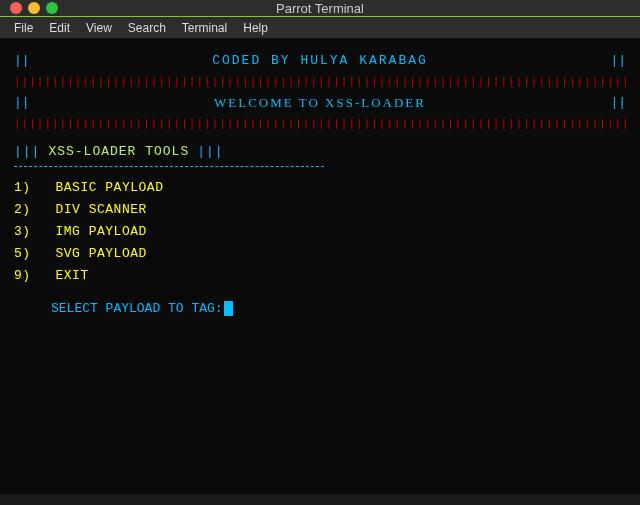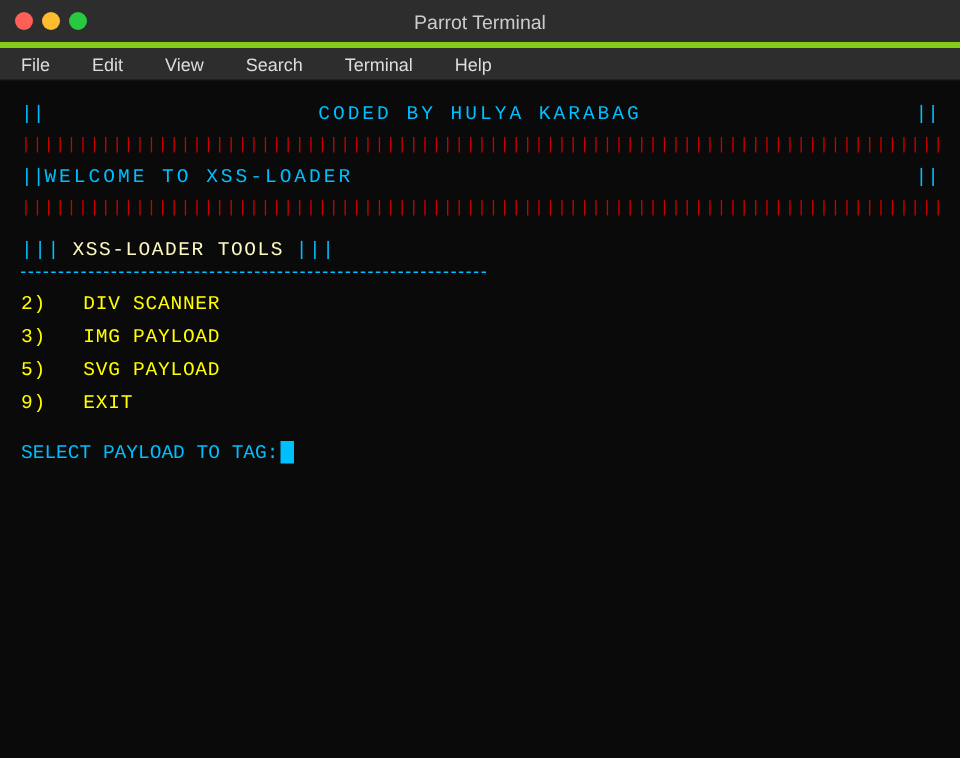--- a/index.html
+++ b/index.html
@@ -8,25 +8,25 @@
       width: 640px;
       height: 505px;
       background: #1a1a1a;
       font-family: 'Courier New', Courier, monospace;
       overflow: hidden;
     }
 
     
     .titlebar {
       background: #2d2d2d;
-      height: 32px;
+      height: 17px;
       display: flex;
       align-items: center;
       position: relative;
-      border-bottom: 4px solid #84cc16;
+      border-bottom: 1px solid #84cc16;
     }
 
     .traffic-lights {
       display: flex;
       align-items: center;
       gap: 6px;
       padding-left: 10px;
     }
 
     .traffic-light {
@@ -47,21 +47,21 @@
       font-size: 13px;
       font-family: -apple-system, BlinkMacSystemFont, sans-serif;
     }
 
     
     .menubar {
       background: #2d2d2d;
       height: 22px;
       display: flex;
       align-items: center;
-      gap: 16px;
+      gap: 4px;
       padding: 0 8px;
       border-bottom: 1px solid #111;
     }
 
     .menu-item {
       color: #ddd;
       font-size: 12px;
       font-family: -apple-system, BlinkMacSystemFont, sans-serif;
       padding: 2px 6px;
       cursor: pointer;
@@ -108,36 +108,38 @@
       color: #00bfff;
       display: flex;
       align-items: center;
       justify-content: space-between;
       font-size: 13px;
       margin: 2px 0;
     }
 
     .welcome-center {
       flex: 1;
+      text-align: center;
       letter-spacing: 2px;
+      font-family: Liberation Serif, serif;
     }
 
     .tools-header {
       color: #00bfff;
       display: flex;
       align-items: center;
       gap: 8px;
       margin-top: 10px;
       margin-bottom: 4px;
       font-size: 13px;
       letter-spacing: 1px;
     }
 
     .tools-label {
-      color: #fef9c3;
+      color: #bef264;
     }
 
     .dashed-line {
       border-bottom: 1px dashed #00bfff;
       width: 310px;
       margin-bottom: 10px;
     }
 
     .menu-list {
       list-style: none;
@@ -151,20 +153,21 @@
       line-height: 1.7;
       letter-spacing: 0.5px;
     }
 
     .prompt-line {
       color: #00bfff;
       font-size: 13px;
       margin-top: 12px;
       display: flex;
       align-items: center;
+      margin-left: 37px;
     }
 
     .cursor {
       display: inline-block;
       width: 9px;
       height: 15px;
       background: #00bfff;
       margin-left: 1px;
       vertical-align: middle;
     }
@@ -219,20 +222,24 @@
   <div class="tools-header">
     <span>|||</span>
     <span class="tools-label">XSS-LOADER TOOLS</span>
     <span>|||</span>
   </div>
 
   <div class="dashed-line"></div>
 
   <ul class="menu-list">
     <li>
+      <span>1)</span>&nbsp;&nbsp;
+      <span>BASIC PAYLOAD</span>
+    </li>
+    <li>
       <span>2)</span>&nbsp;&nbsp;
       <span>DIV SCANNER</span>
     </li>
     <li>
       <span>3)</span>&nbsp;&nbsp;
       <span>IMG PAYLOAD</span>
     </li>
     <li>
       <span>5)</span>&nbsp;&nbsp;
       <span>SVG PAYLOAD</span>

